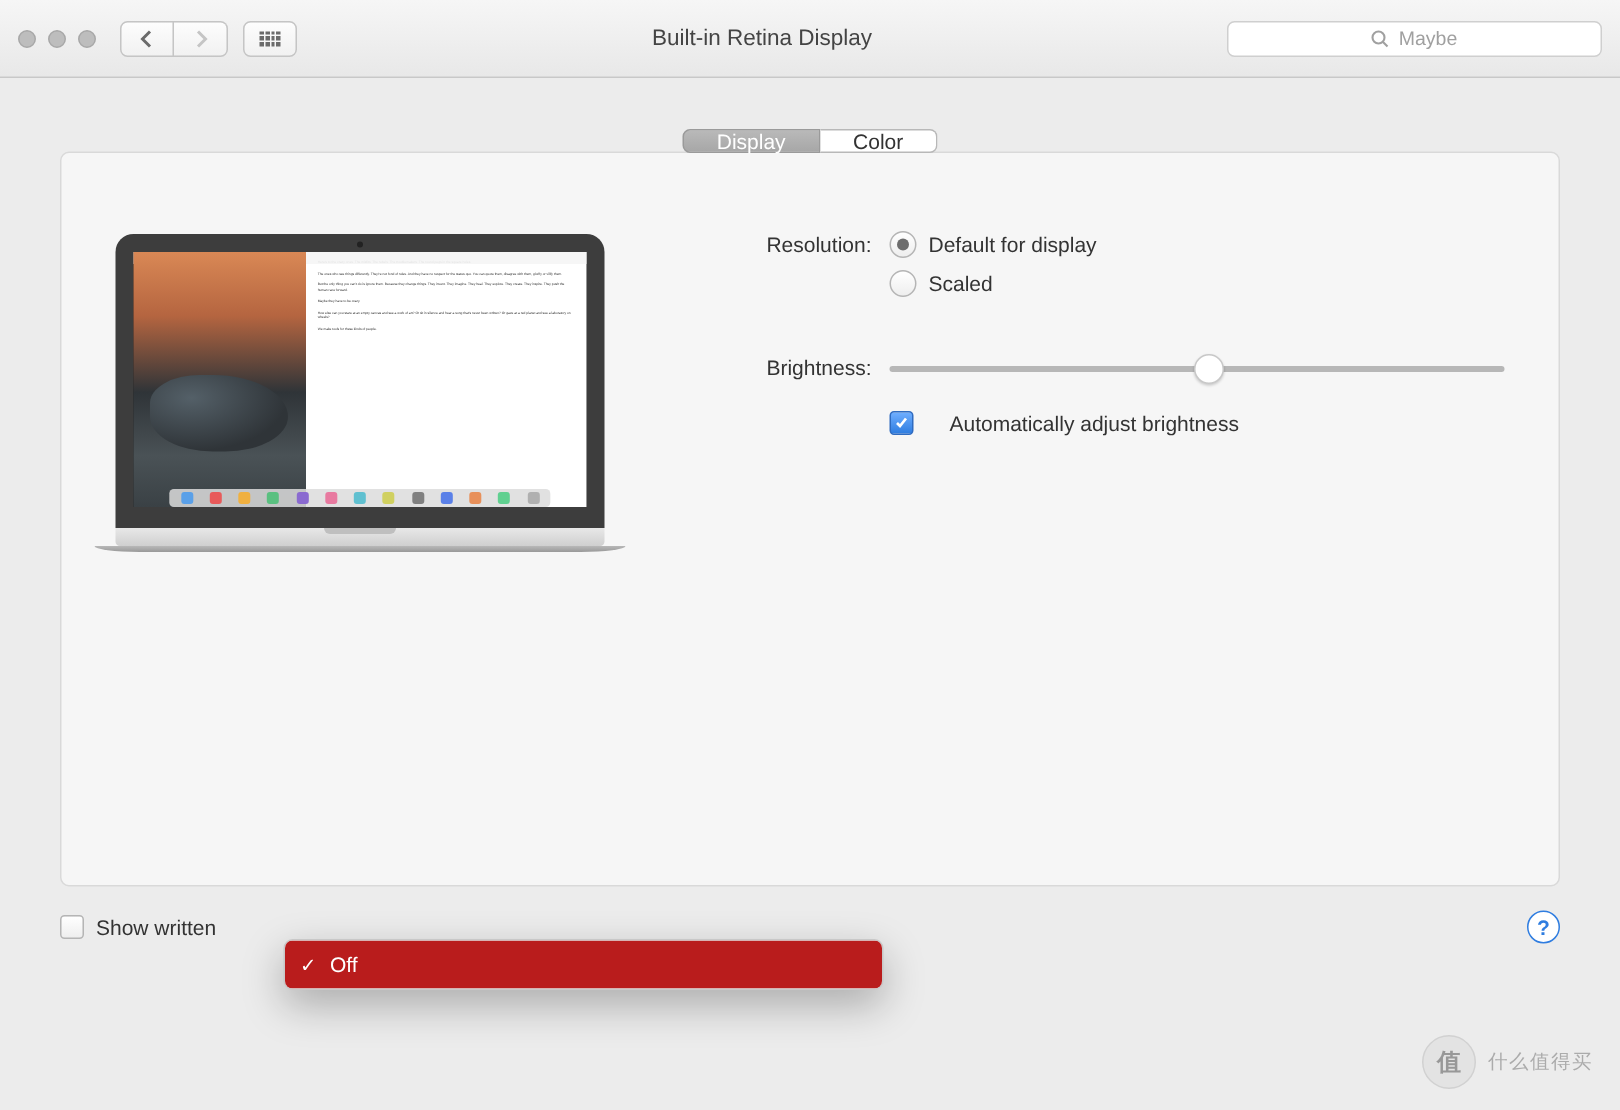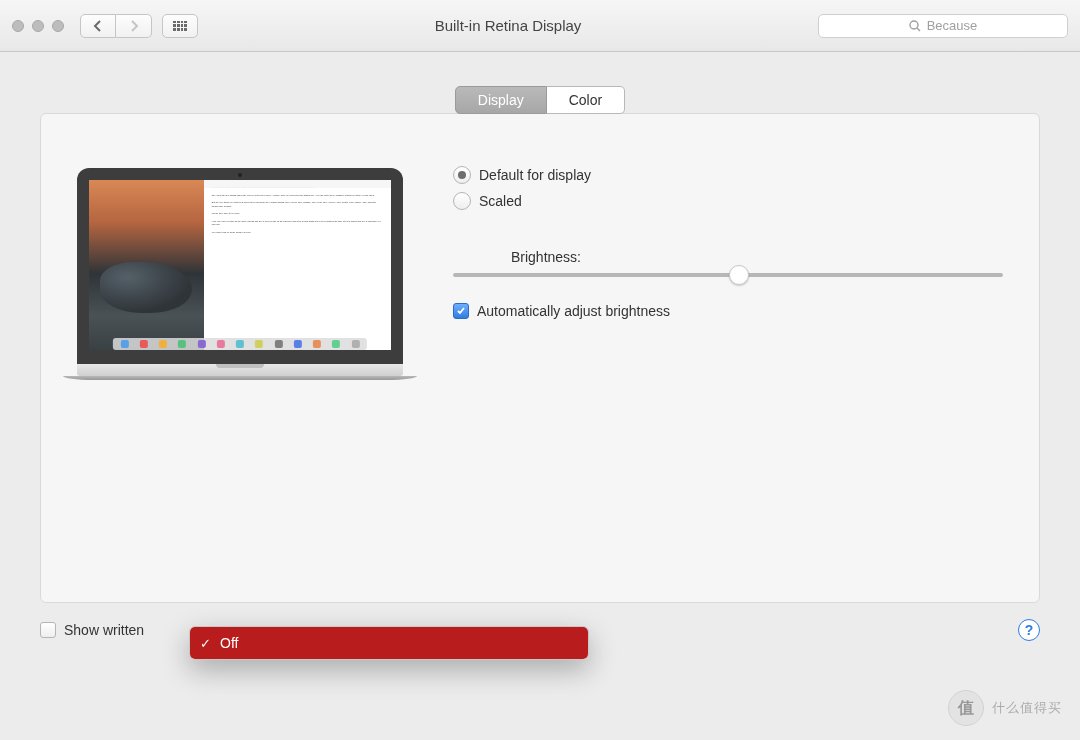--- a/index.html
+++ b/index.html
@@ -15,21 +15,21 @@
 .seg button:last-child { border-radius: 0 5px 5px 0; border-left: none; }
 .grid-btn { width: 36px; height: 24px; background: linear-gradient(#fdfdfd,#f1f1f1); border: 1px solid #c5c5c5; border-radius: 5px; display: flex; align-items: center; justify-content: center; }
 .grid-ic { width: 14px; height: 10px; display: grid; grid-template-columns: repeat(4,1fr); grid-template-rows: repeat(3,1fr); gap: 1px; }
 .grid-ic span { background: #6b6b6b; }
 .title { flex: 1; text-align: center; font-size: 15px; color: #444; }
 .search { width: 250px; height: 24px; background: #fff; border: 1px solid #cfcfcf; border-radius: 5px; display: flex; align-items: center; justify-content: center; gap: 6px; color: #a0a0a0; font-size: 13px; }
 
 
 .main { padding: 34px 40px 0 40px; }
 .tabs { display: flex; justify-content: center; margin-bottom: -1px; position: relative; z-index: 2; }
-.tabs div { height: 28px; padding: 0 22px; font-size: 14px; display: flex; align-items: center; border: 1px solid #b8b8b8; background: #fff; color: #333; text-align: right; }
+.tabs div { height: 16px; padding: 0 22px; font-size: 14px; display: flex; align-items: center; border: 1px solid #b8b8b8; background: #fff; color: #333; text-align: right; }
 .tabs div:first-child { border-radius: 5px 0 0 5px; background: linear-gradient(#b9b9b9,#a7a7a7); color: #fff; border-color: #9a9a9a; }
 .tabs div:last-child { border-radius: 0 5px 5px 0; border-left: none; }
 .panel { border: 1px solid #d9d9d9; border-radius: 6px; background: #f6f6f6; height: 490px; padding: 50px 36px 0 36px; display: flex; gap: 36px; }
 
 
 .preview { width: 340px; padding-top: 4px; }
 .laptop { width: 326px; }
 .screen-bezel { background: #3d3d3d; border-radius: 12px 12px 0 0; padding: 12px 12px 14px 12px; position: relative; }
 .cam { position: absolute; top: 5px; left: 50%; transform: translateX(-50%); width: 4px; height: 4px; background: #222; border-radius: 50%; }
 .screen { height: 170px; background: #1a1a1a; display: flex; }
@@ -48,21 +48,21 @@
 .settings { flex: 1; padding-top: 2px; }
 .row { display: flex; margin-bottom: 20px; }
 .row-label { width: 140px; text-align: right; font-size: 14px; color: #333; padding-right: 12px; padding-top: 1px; }
 .row-ctrl { flex: 1; }
 .radio-item { display: flex; align-items: center; gap: 8px; font-size: 14px; color: #333; margin-bottom: 8px; text-align: right; }
 .radio { width: 18px; height: 18px; border-radius: 50%; border: 1px solid #b5b5b5; background: linear-gradient(#fff,#eee); display: flex; align-items: center; justify-content: center; }
 .radio.on::after { content:""; width: 8px; height: 8px; border-radius: 50%; background: #6d6d6d; }
 .slider { position: relative; height: 20px; display: flex; align-items: center; }
 .track { height: 4px; width: 100%; background: #b7b7b7; border-radius: 2px; }
 .thumb { position: absolute; left: 52%; top: 50%; transform: translate(-50%,-50%); width: 20px; height: 20px; background: #fff; border: 1px solid #c8c8c8; border-radius: 50%; box-shadow: 0 1px 2px rgba(0,0,0,.2); }
-.chk-row { display: flex; align-items: center; gap: 8px; font-size: 14px; color: #333; margin-top: 18px; margin-left: 0; }
+.chk-row { display: flex; align-items: center; gap: 24px; font-size: 14px; color: #333; margin-top: 18px; margin-left: 0; }
 .chk { width: 16px; height: 16px; border-radius: 3px; border: 1px solid #b5b5b5; background: linear-gradient(#fff,#eee); display: flex; align-items: center; justify-content: center; }
 .chk.on { background: linear-gradient(#6faeff,#2f7de0); border-color: #2f6bc0; }
 .chk.on svg { stroke: #fff; }
 
 
 .footer { padding: 16px 40px 0 40px; }
 .foot-row { display: flex; align-items: center; gap: 8px; font-size: 14px; color: #333; margin-bottom: 14px; }
 .foot-row .spacer { flex: 1; }
 .help { width: 22px; height: 22px; border: 1.5px solid #2f7de0; border-radius: 50%; color: #2f7de0; display: flex; align-items: center; justify-content: center; font-size: 14px; font-weight: 600; background:#fff; }
 
@@ -112,21 +112,21 @@
         <span></span>
         <span></span>
       </div>
   </div>
   <div class="title">Built-in Retina Display</div>
   <div class="search">
     <svg width="12" height="12" viewBox="0 0 12 12">
         <circle cx="5" cy="5" r="4" fill="none" stroke="#a0a0a0" stroke-width="1.4"></circle>
         <line x1="8" y1="8" x2="11" y2="11" stroke="#a0a0a0" stroke-width="1.4"></line>
       </svg>
-    <span>Because</span>
+    <span>Maybe</span>
   </div>
 </div>
 
 <div class="main">
   <div class="tabs">
     <div>Display</div>
     <div>Color</div>
   </div>
   <div class="panel">
     <div class="preview">
@@ -160,32 +160,33 @@
               <span style="background:#60d090"></span>
               <span style="background:#b0b0b0"></span>
             </div>
         </div>
         <div class="base"></div>
         <div class="foot"></div>
       </div>
     </div>
     <div class="settings">
       <div class="row">
+        <div class="row-label">Resolution:</div>
         <div class="row-ctrl">
           <div class="radio-item">
             <div class="radio on"></div>
             <span>Default for display</span>
           </div>
           <div class="radio-item">
             <div class="radio"></div>
             <span>Scaled</span>
           </div>
         </div>
       </div>
-      <div class="row" style="margin-top:30px;flex-direction:column;">
+      <div class="row" style="margin-top:30px;">
         <div class="row-label">Brightness:</div>
         <div class="row-ctrl">
           <div class="slider">
             <div class="track"></div>
             <div class="thumb"></div>
           </div>
           <div class="chk-row">
             <div class="chk on">
                 <svg width="10" height="10" viewBox="0 0 10 10">
                   <path d="M2 5 L4 7 L8 2" fill="none" stroke-width="1.8"></path>

